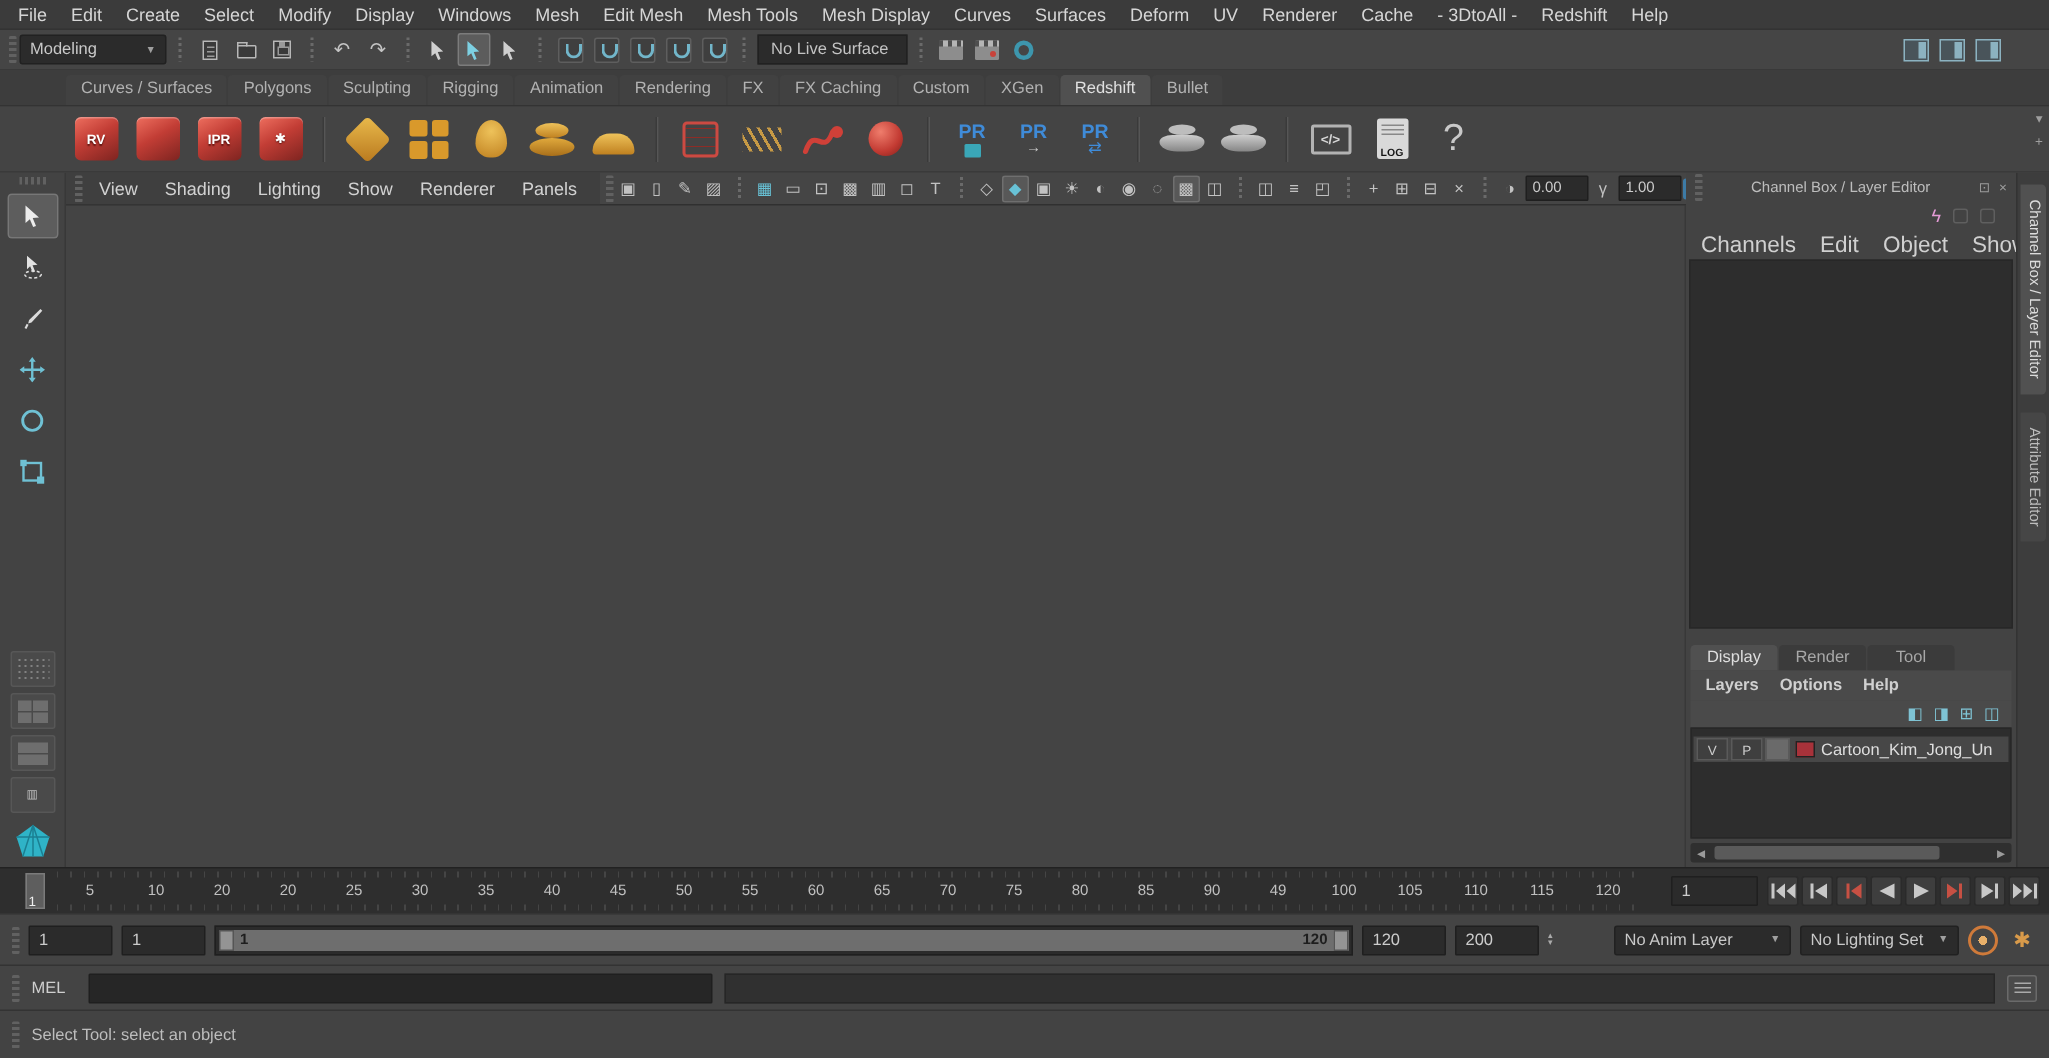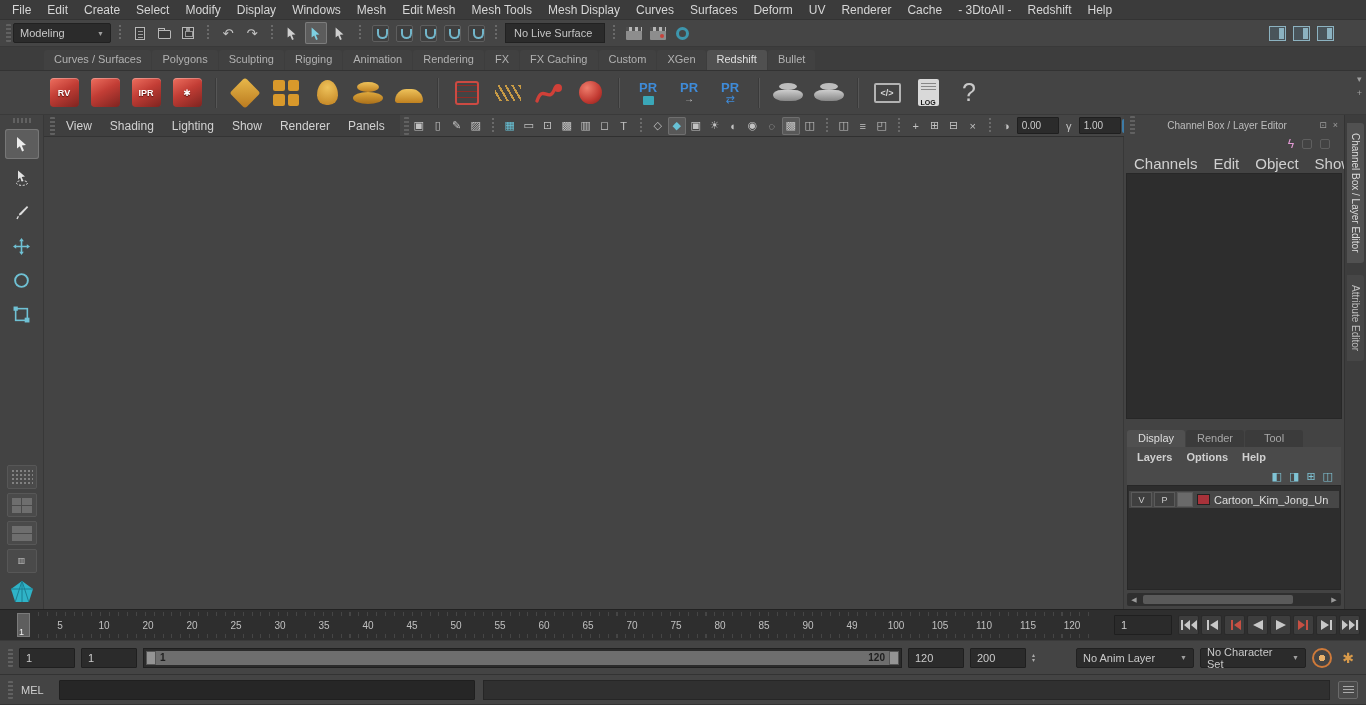--- a/index.html
+++ b/index.html
@@ -721,31 +721,35 @@
     <input class="rg-input" value="200" style="">
     <span class="spinner">
       <span>▴</span>
       <span>▾</span>
     </span>
     <div class="dd rr-dd-anim">
       <span>No Anim Layer</span>
       <span class="arr">▼</span>
     </div>
     <div class="dd rr-dd-char">
-      <span>No Character Set</span>
+      <span>No Lighting Set</span>
       <span class="arr">▼</span>
     </div>
     <span class="roundbtn autokey"></span>
     <span class="roundbtn prefs">
         <span>✱</span>
       </span>
   </div>
 
   <div class="cmdrow">
     <span class="grip"></span>
     <span class="cmd-label">MEL</span>
     <input class="cmd-input" value="" style="">
     <div class="cmd-result"></div>
     <span class="se-btn"></span>
   </div>
 
+  <div class="helprow">
+    <span class="grip"></span>
+    <span class="help-text">Select Tool: select an object</span>
+  </div>
 
 </div>
 
 </body></html>

